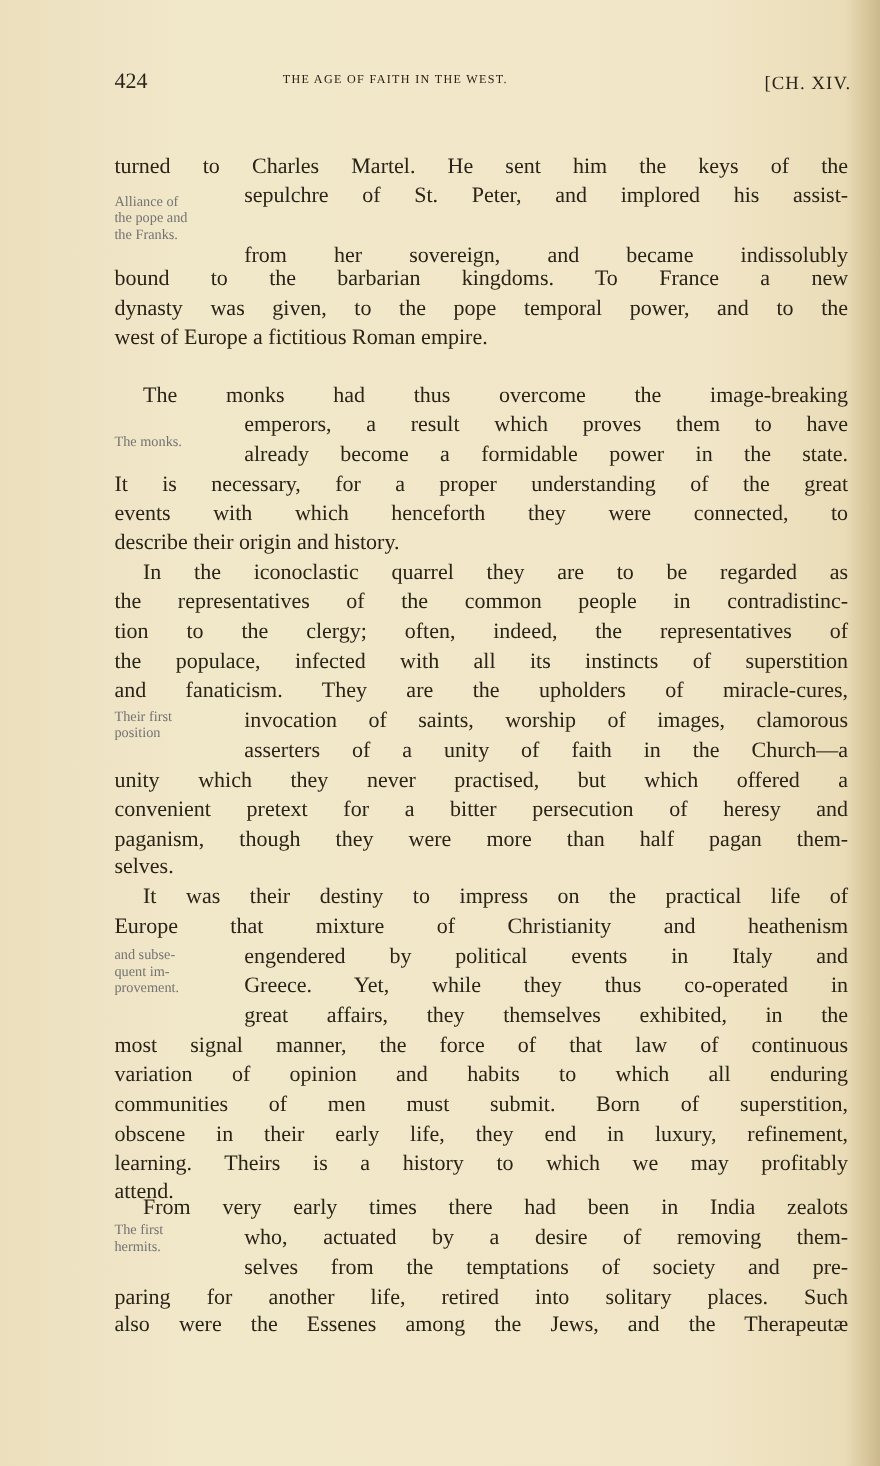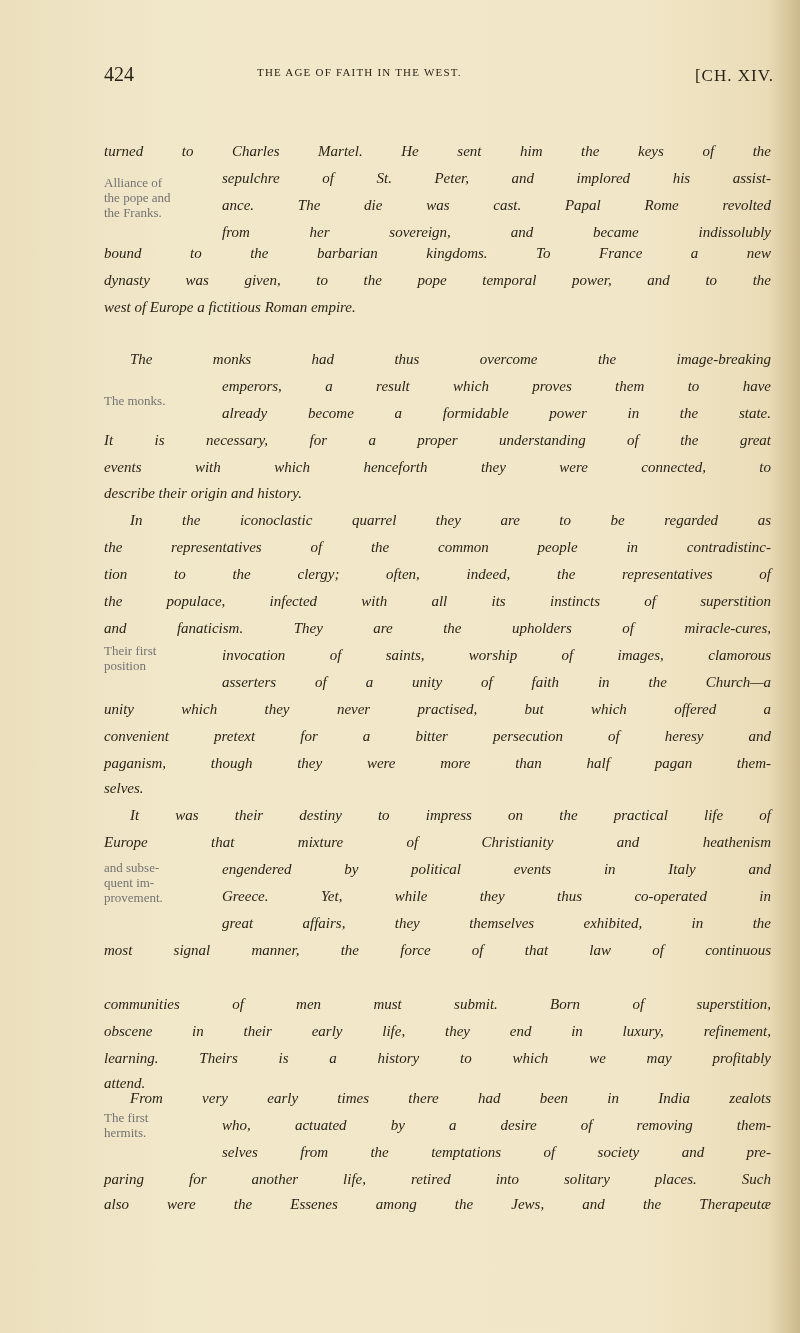--- a/index.html
+++ b/index.html
@@ -10,22 +10,22 @@
     font-family: "Liberation Serif", "DejaVu Serif", serif;
     color: #2a2418;
     position: relative;
   }
   .page { position: absolute; left: 0; top: 0; width: 800px; height: 1333px; padding-left: 36px; }
   .header { position: absolute; top: 63px; left: 104px; width: 670px; height: 30px; }
   .pagenum { position: absolute; left: 0; top: 0; font-size: 20px; }
   .runhead { position: absolute; left: 153px; top: 3px; font-size: 11px; letter-spacing: 1.2px; }
   .chapter { position: absolute; right: 0; top: 3px; font-size: 17px; letter-spacing: 1px; text-align: center; }
   .line {
-    position: absolute; font-size: 15px; line-height: 28px; white-space: nowrap;
-    text-align: justify; text-align-last: justify; font-style: italic;
+    position: absolute; font-size: 20px; line-height: 28px; white-space: nowrap;
+    text-align: justify; text-align-last: justify;
   }
   .full { left: 104px; width: 667px; }
   .ind { left: 130px; width: 641px; }
   .narrow { left: 222px; width: 549px; }
   .last { text-align-last: left; }
   .margin { position: absolute; left: 104px; font-size: 13px; line-height: 15px; white-space: nowrap; color: #737373; }
 </style>
 </head>
 <body>
 
@@ -54,21 +54,20 @@
     <div>quent im-</div>
     <div>provement.</div>
   </div>
   <div class="margin" style="top:1110px">
     <div>The first</div>
     <div>hermits.</div>
   </div>
 
   <div class="line full" style="top:137px">turned to Charles Martel. He sent him the keys of the</div>
   <div class="line narrow" style="top:164px">sepulchre of St. Peter, and implored his assist-</div>
-  <div class="line narrow" style="top:191px">ance. The die was cast. Papal Rome revolted</div>
   <div class="line full" style="top:239px">bound to the barbarian kingdoms. To France a new</div>
   <div class="line narrow" style="top:218px">from her sovereign, and became indissolubly</div>
   <div class="line full" style="top:266px">dynasty was given, to the pope temporal power, and to the</div>
   <div class="line full last" style="top:293px">west of Europe a fictitious Roman empire.</div>
 
   <div class="line ind" style="top:345px">The monks had thus overcome the image-breaking</div>
   <div class="line narrow" style="top:372px">emperors, a result which proves them to have</div>
   <div class="line narrow" style="top:399px">already become a formidable power in the state.</div>
   <div class="line full" style="top:426px">It is necessary, for a proper understanding of the great</div>
   <div class="line full" style="top:453px">events with which henceforth they were connected, to</div>
@@ -85,20 +84,21 @@
   <div class="line full" style="top:722px">convenient pretext for a bitter persecution of heresy and</div>
   <div class="line full" style="top:749px">paganism, though they were more than half pagan them-</div>
   <div class="line full last" style="top:774px">selves.</div>
 
   <div class="line ind" style="top:801px">It was their destiny to impress on the practical life of</div>
   <div class="line full" style="top:828px">Europe that mixture of Christianity and heathenism</div>
   <div class="line narrow" style="top:855px">engendered by political events in Italy and</div>
   <div class="line narrow" style="top:882px">Greece. Yet, while they thus co-operated in</div>
   <div class="line narrow" style="top:909px">great affairs, they themselves exhibited, in the</div>
   <div class="line full" style="top:936px">most signal manner, the force of that law of continuous</div>
+  <div class="line full" style="top:963px">variation of opinion and habits to which all enduring</div>
   <div class="line full" style="top:990px">communities of men must submit. Born of superstition,</div>
   <div class="line full" style="top:1017px">obscene in their early life, they end in luxury, refinement,</div>
   <div class="line full" style="top:1044px">learning. Theirs is a history to which we may profitably</div>
   <div class="line full last" style="top:1069px">attend.</div>
 
   <div class="line ind" style="top:1084px">From very early times there had been in India zealots</div>
   <div class="line narrow" style="top:1111px">who, actuated by a desire of removing them-</div>
   <div class="line narrow" style="top:1138px">selves from the temptations of society and pre-</div>
   <div class="line full" style="top:1165px">paring for another life, retired into solitary places. Such</div>
   <div class="line full" style="top:1190px">also were the Essenes among the Jews, and the Therapeutæ</div>

